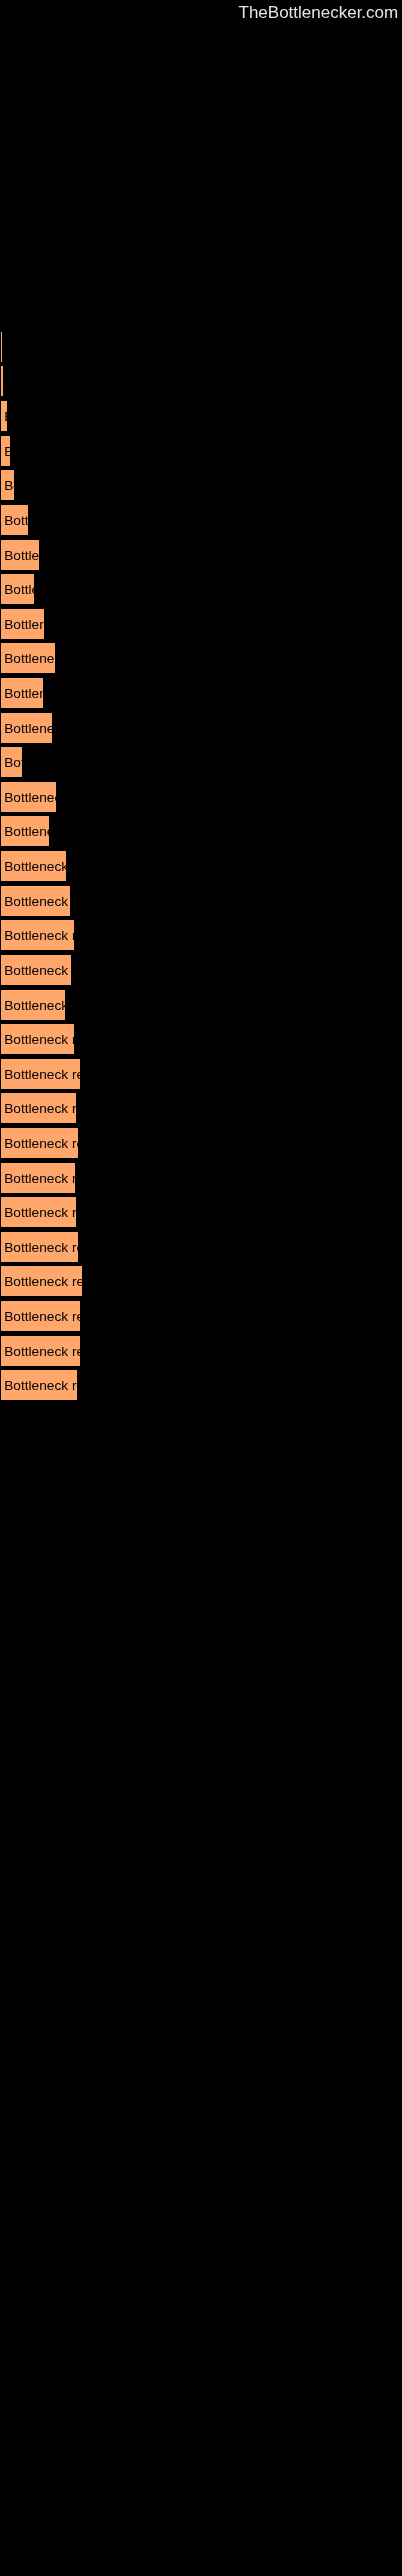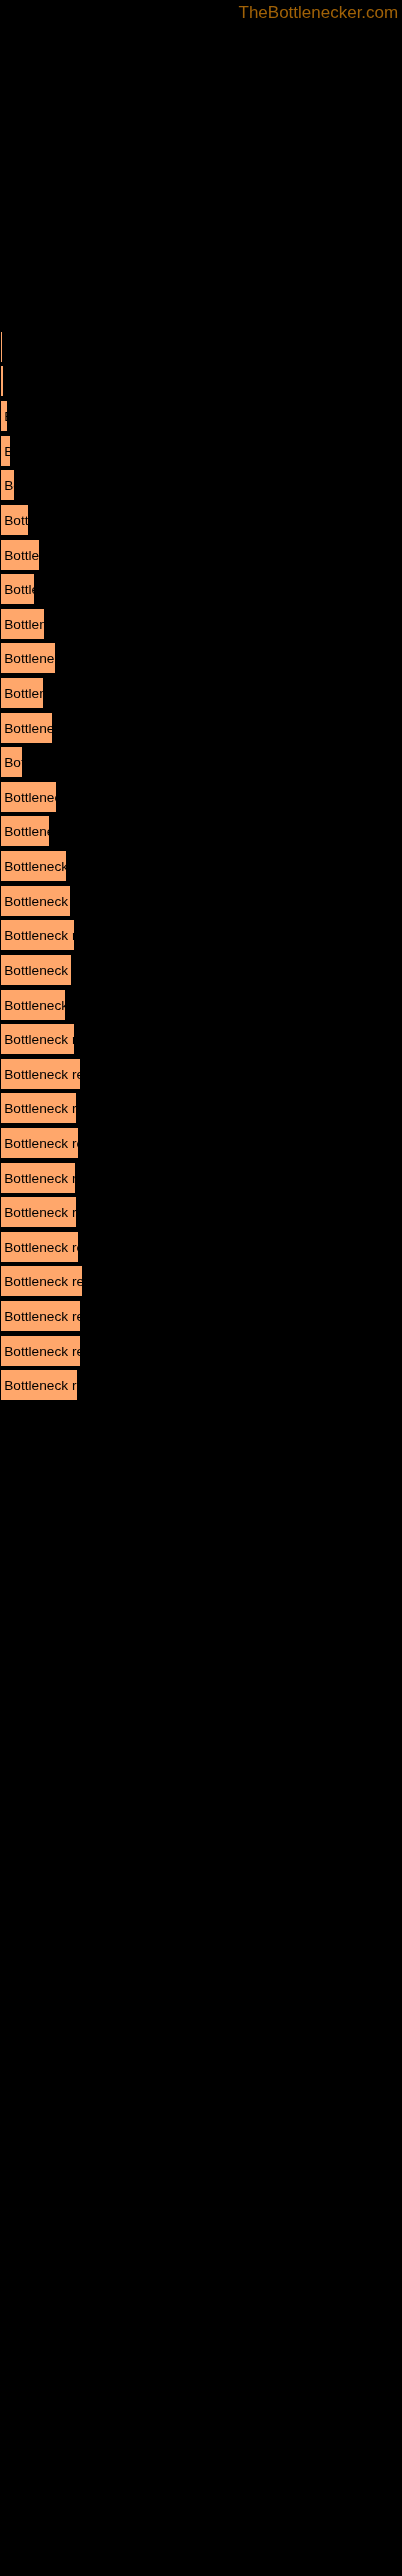--- a/index.html
+++ b/index.html
@@ -63,21 +63,21 @@
     white-space: nowrap;
     overflow: hidden;
     pointer-events: none;
   }
 </style>
 </head>
 <body>
 
 <div id="chart-root" style="background: rgb(0, 0, 0);">
 
-  <div id="watermark" style="color: #a16207;">TheBottlenecker.com</div>
+  <div id="watermark" style="color: #e5e5e5;">TheBottlenecker.com</div>
 
   <div id="bars-layer">
       <div class="bar-row" style="top: 192px; left: 0px; width: 403px;">
         <div class="bar" style="width: 2.4px; background: rgb(255, 167, 107); border-color: rgb(0, 0, 0);">
           <div class="bar-label" style="width: 0px; color: rgb(0, 0, 0);">Bottleneck result</div>
         </div>
       </div>
       <div class="bar-row" style="top: 296px; left: 0px; width: 403px;">
         <div class="bar" style="width: 2.4px; background: rgb(255, 167, 107); border-color: rgb(0, 0, 0);">
           <div class="bar-label" style="width: 0px; color: rgb(0, 0, 0);">Bottleneck result</div>

